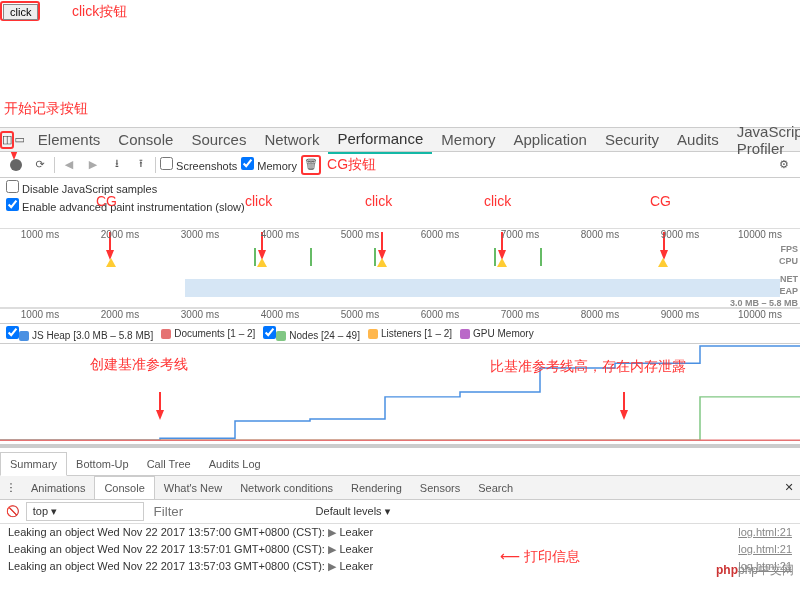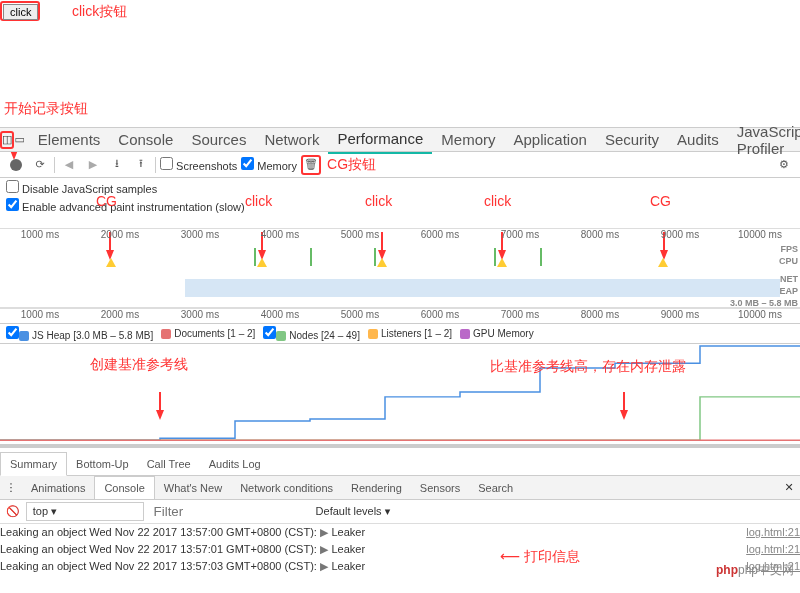--- a/index.html
+++ b/index.html
@@ -57,21 +57,21 @@
 .drawer-tabs .tab { padding: 5px 9px; cursor: pointer; color: #555; }
 .drawer-tabs .tab.active { background: #fff; border-top: 1px solid #ccc; border-left: 1px solid #ccc; border-right: 1px solid #ccc; }
 
 
 .con-ctrl { position: absolute; top: 500px; left: 0; right: 0; height: 24px; border-bottom: 1px solid #ddd; display: flex; align-items: center; gap: 6px; padding: 0 6px; font-size: 11px; }
 .con-ctrl input.filter { border: none; padding: 2px 4px; width: 160px; }
 .con-ctrl .sel { border: 1px solid #ccc; padding: 2px 86px 2px 6px; background: #fff; }
 
 
 .con-msgs { position: absolute; top: 524px; left: 0; right: 0; font-family: Menlo, monospace; font-size: 11px; }
-.con-msgs .row { display: flex; padding: 2px 0; justify-content: space-between; }
+.con-msgs .row { display: flex; padding: 2px 8px; justify-content: space-between; }
 .con-msgs .src { color: #888; text-decoration: underline; }
 .tri { color: #777; }
 
 
 .darrow { position: absolute; width: 0; height: 0; border-left: 4px solid transparent; border-right: 4px solid transparent; border-top: 10px solid #f33; }
 .darrow::before { content:''; position: absolute; left: -1px; top: -28px; width: 2px; height: 20px; background: #f33; }
 
 
 .wm { position: absolute; right: 6px; bottom: 14px; font-size: 12px; color: #888; }
 .wm b { color: #c33; }

